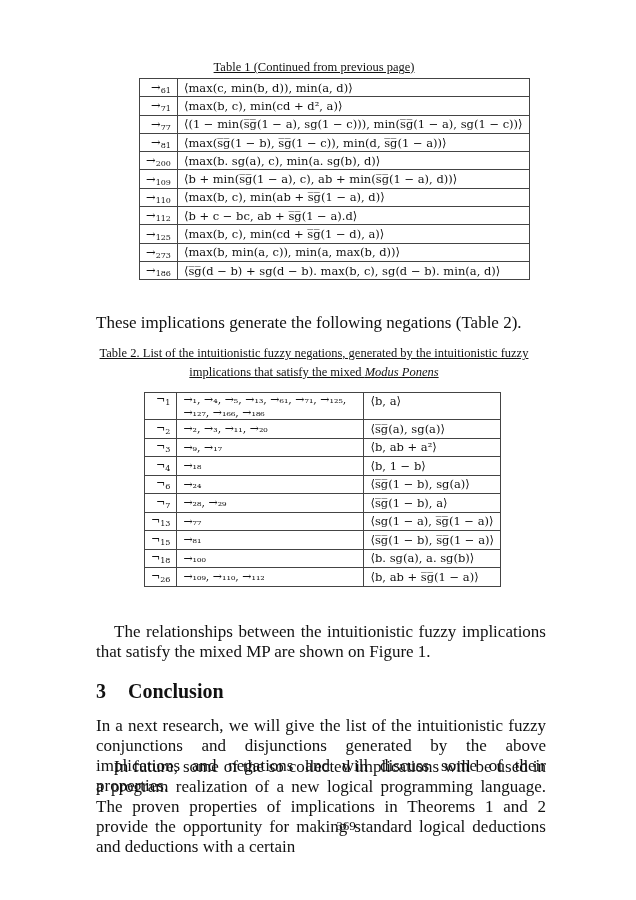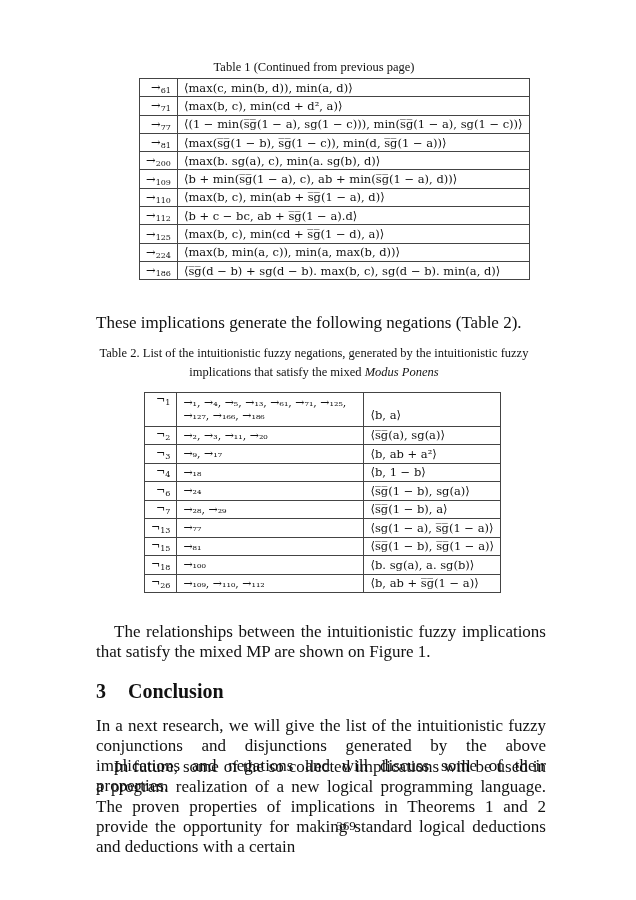--- a/index.html
+++ b/index.html
@@ -1,19 +1,19 @@
 <!DOCTYPE html>
 <html><head>
 <meta charset="utf-8">
 <style>
   html, body { margin:0; padding:0; background:#ffffff; }
   body { width:636px; height:900px; position:relative; overflow:hidden;
          font-family:"Liberation Serif", serif; color:#111; }
   .abs { position:absolute; }
-  .caption { font-size:12.5px; text-align:center; width:628px; left:0; }
+  .caption { font-size:12.5px; text-align:center; width:628px; left:0;text-decoration:underline; }
   table { border-collapse:collapse; font-family:"DejaVu Serif", "Liberation Serif", serif; }
   td { border:1px solid #444; padding:0 6px; font-size:11.5px; white-space:nowrap; vertical-align:middle; }
   #t1 { left:139px; top:78px; width:369px; }
   #t1 td { height:17.3px;margin-left:45px; }
   #t1 td.op { width:36px; text-align:right; padding-right:6px; }
   #t2 { left:144px; top:392px; width:357px; }
   #t2 td { height:17.5px; font-size:11px; }
   #t2 td.neg { width:18px; text-align:right; }
   #t2 td.impl { width:186px; }
   #t2 td.val { font-size:11.5px; }
@@ -59,21 +59,21 @@
       </tr>
       <tr>
         <td class="op"><span>→</span><sub>112</sub></td>
         <td>⟨b + c − bc, ab + s̅g̅(1 − a).d⟩</td>
       </tr>
       <tr>
         <td class="op"><span>→</span><sub>125</sub></td>
         <td>⟨max(b, c), min(cd + s̅g̅(1 − d), a)⟩</td>
       </tr>
       <tr>
-        <td class="op"><span>→</span><sub>224</sub></td>
+        <td class="op"><span>→</span><sub>273</sub></td>
         <td>⟨max(b, min(a, c)), min(a, max(b, d))⟩</td>
       </tr>
       <tr>
         <td class="op"><span>→</span><sub>186</sub></td>
         <td>⟨s̅g̅(d − b) + sg(d − b). max(b, c), sg(d − b). min(a, d)⟩</td>
       </tr>
     </tbody>
 </table>
 
 <div class="abs para" style="left:96px; top:313px; width:450px;">These implications generate the following negations (Table 2).</div>
@@ -82,21 +82,21 @@
 <div class="abs caption" style="top:365px;"><span>implications that satisfy the mixed </span><i>Modus Ponens</i></div>
 
 <table id="t2" class="abs">
   <tbody id="t2body">
       <tr>
         <td class="neg" style="vertical-align: top;"><span>¬</span><sub>1</sub></td>
         <td class="impl">
           <div>→₁, →₄, →₅, →₁₃, →₆₁, →₇₁, →₁₂₅,</div>
           <div>→₁₂₇, →₁₆₆, →₁₈₆</div>
         </td>
-        <td class="val" style="vertical-align:top;padding-top:15px;">⟨b, a⟩</td>
+        <td class="val" style="vertical-align:top;padding-top:1px;">⟨b, a⟩</td>
       </tr>
       <tr>
         <td class="neg"><span>¬</span><sub>2</sub></td>
         <td class="impl">
           <div>→₂, →₃, →₁₁, →₂₀</div>
         </td>
         <td class="val">⟨s̅g̅(a), sg(a)⟩</td>
       </tr>
       <tr>
         <td class="neg"><span>¬</span><sub>3</sub></td>

